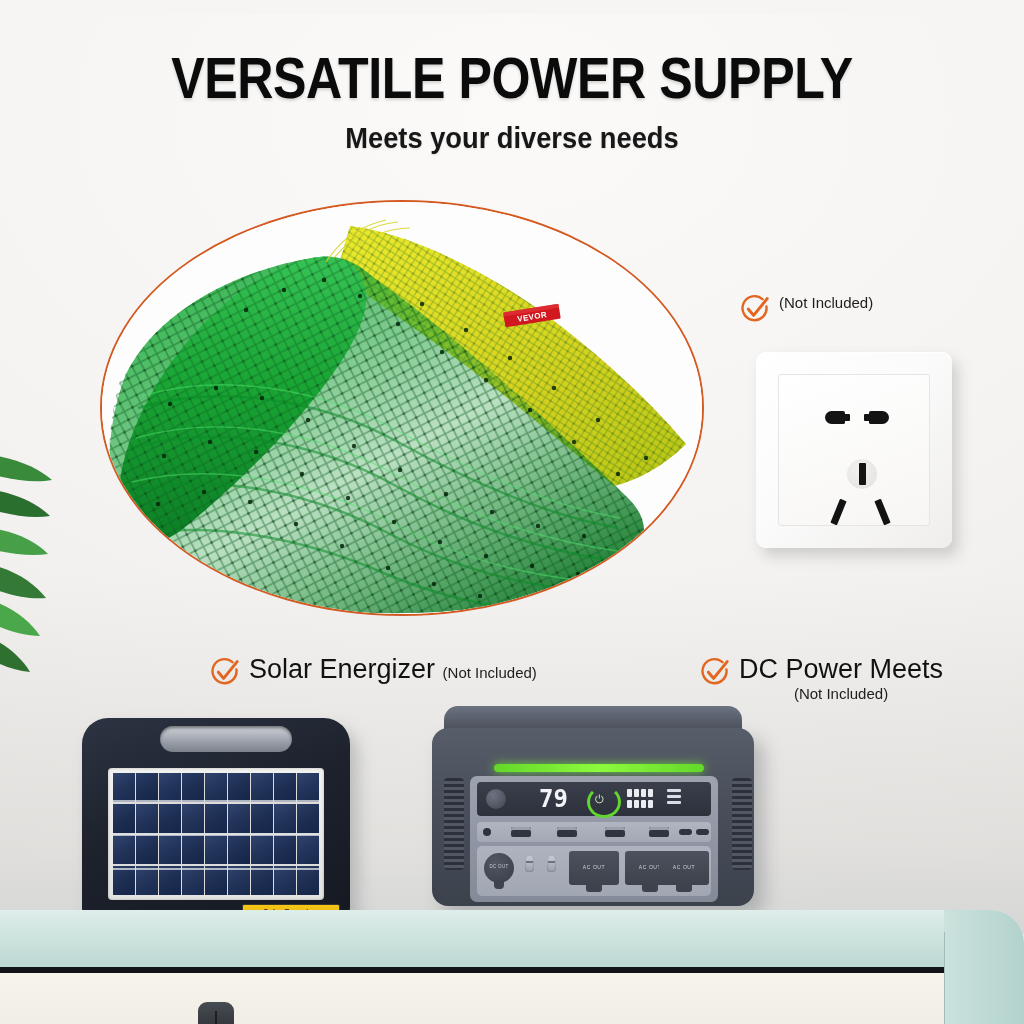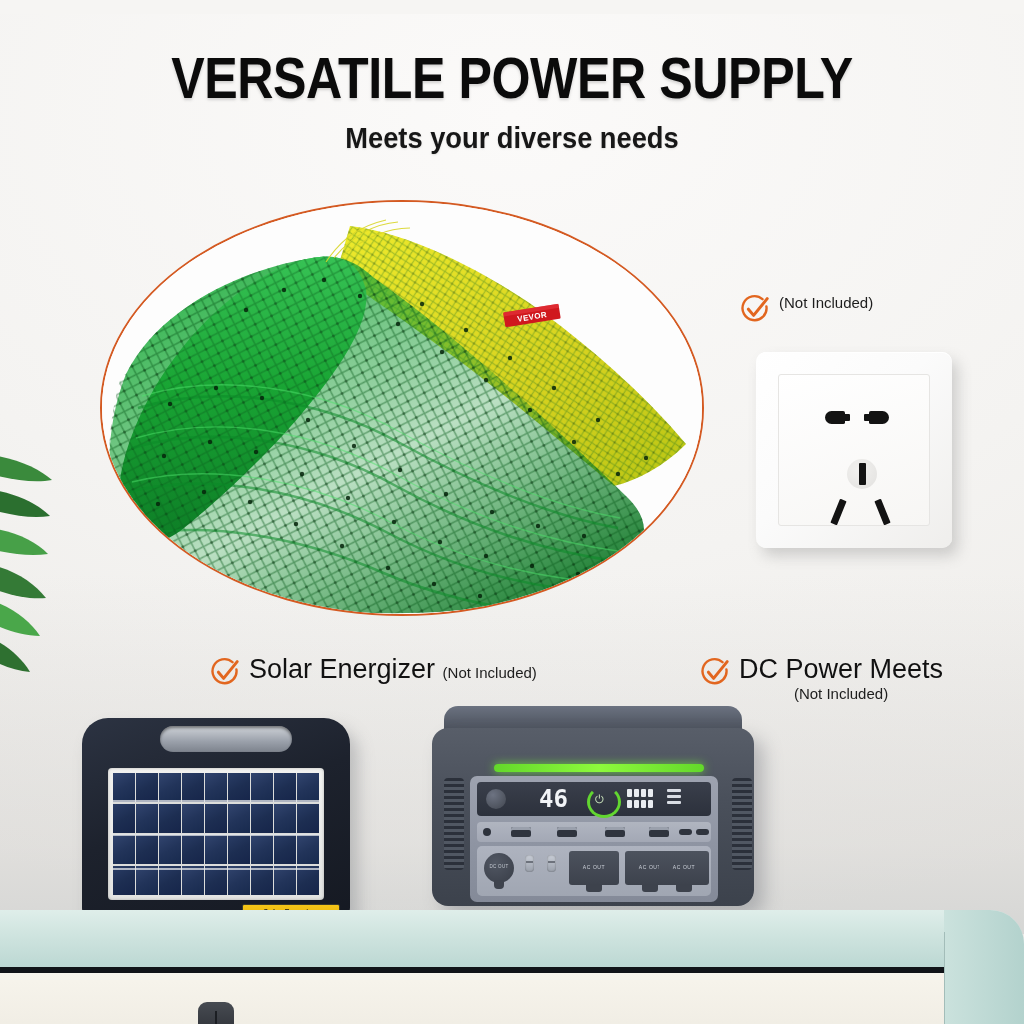--- a/index.html
+++ b/index.html
@@ -502,21 +502,21 @@
     <div class="st-body">
       <div class="st-green"></div>
       <div class="vent vent-l"></div>
       <div class="vent vent-r"></div>
 
       <div class="st-face">
 
         <div class="st-screen">
           <div class="st-knob"></div>
           <div class="seg-digits">
-            <span class="seg">46</span>
+            <span class="seg">79</span>
           </div>
           <div class="batt-ring"></div>
           <div class="batt-ico">⏻</div>
           <div class="blk-rows">
             <div class="blk-row">
                 <i class="blk"></i>
                 <i class="blk"></i>
                 <i class="blk"></i>
                 <i class="blk"></i>
               </div>

